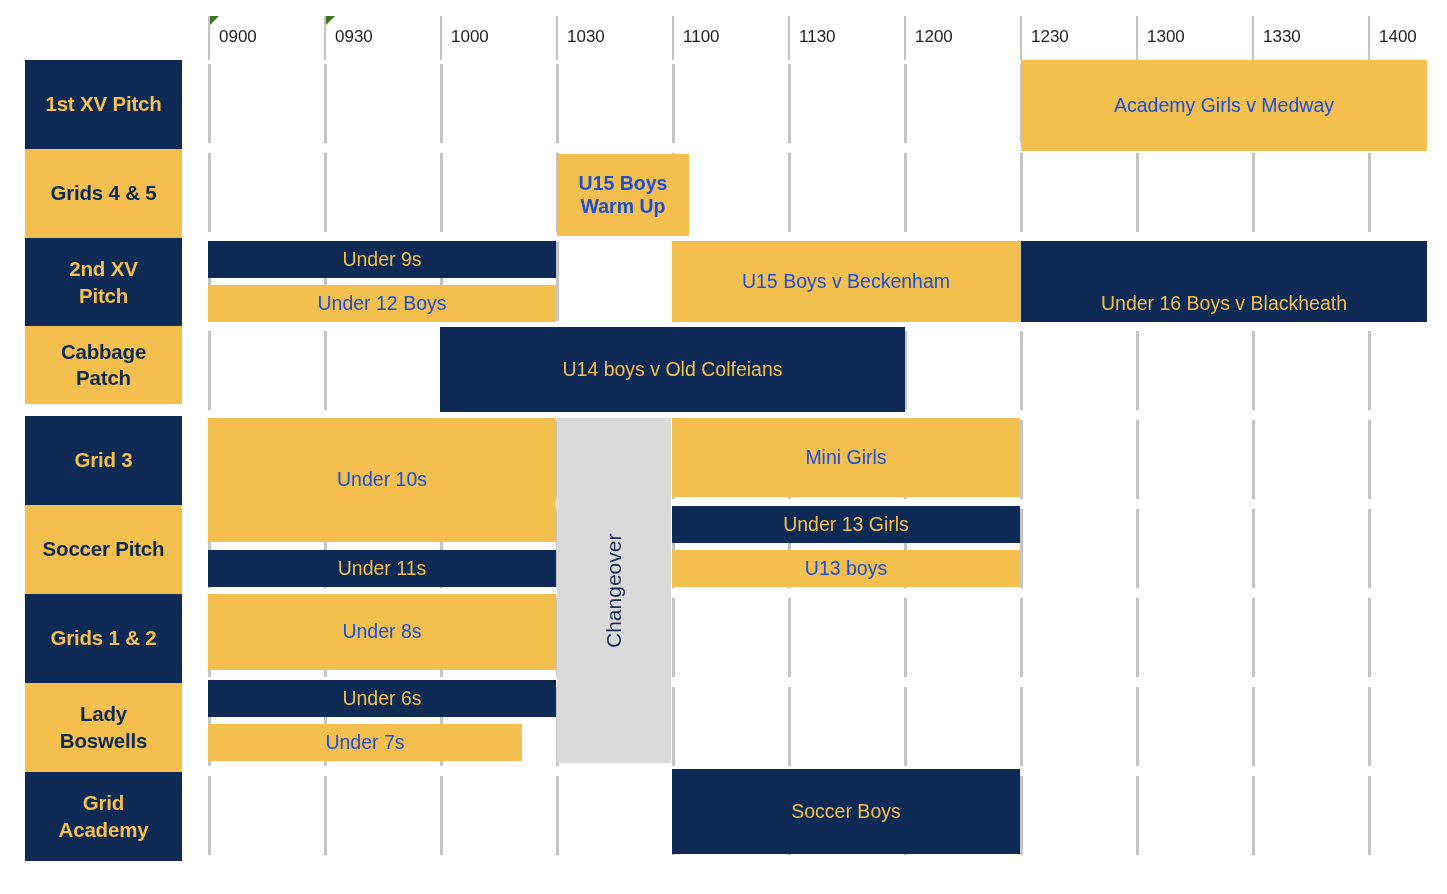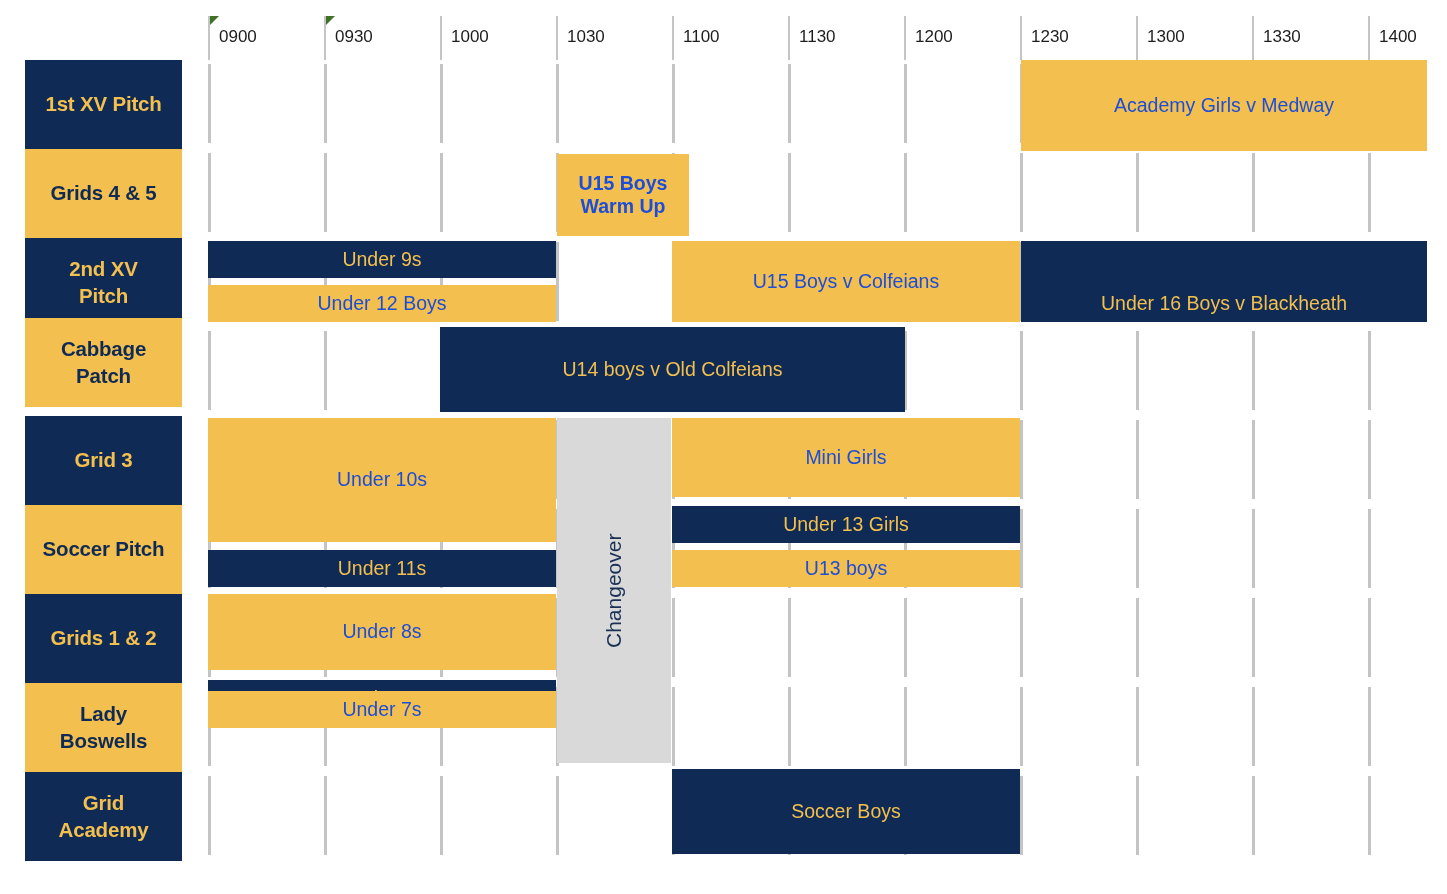--- a/index.html
+++ b/index.html
@@ -219,21 +219,21 @@
       <div class="row-head navy" style="top: 60px; height: 89px;">
         <span style="white-space: pre-line;">1st XV Pitch</span>
       </div>
       <div class="row-head amber" style="top: 149px; height: 89px;">
         <span style="white-space: pre-line;">Grids 4 &amp; 5</span>
       </div>
       <div class="row-head navy" style="top: 238px; height: 89px;">
         <span style="white-space: pre-line;">2nd XV
 Pitch</span>
       </div>
-      <div class="row-head amber" style="top: 318px; height: 89px; align-items: center;">
+      <div class="row-head amber" style="top: 326px; height: 78px; align-items: center;">
         <span style="white-space: pre-line;">Cabbage
 Patch</span>
       </div>
       <div class="row-head navy" style="top: 416px; height: 89px;">
         <span style="white-space: pre-line;">Grid 3</span>
       </div>
       <div class="row-head amber" style="top: 505px; height: 89px;">
         <span style="white-space: pre-line;">Soccer Pitch</span>
       </div>
       <div class="row-head navy" style="top: 594px; height: 89px;">
@@ -248,27 +248,27 @@
 Academy</span>
       </div>
     </div>
 
   <div id="events">
       <div class="event amber" style="left: 1021px; top: 60px; width: 406px; height: 91px;"><span style="white-space: pre-line;">Academy Girls v Medway</span></div>
       <div class="event amber" style="left: 557px; top: 154px; width: 132px; height: 82px; font-weight: bold;"><span style="white-space: pre-line;">U15 Boys
 Warm Up</span></div>
       <div class="event navy" style="left: 208px; top: 241px; width: 348px; height: 37px;"><span style="white-space: pre-line;">Under 9s</span></div>
       <div class="event amber" style="left: 208px; top: 285px; width: 348px; height: 37px;"><span style="white-space: pre-line;">Under 12 Boys</span></div>
-      <div class="event amber" style="left: 672px; top: 241px; width: 348px; height: 81px;"><span style="white-space: pre-line;">U15 Boys v Colfeians</span></div>
+      <div class="event amber" style="left: 672px; top: 241px; width: 348px; height: 81px;"><span style="white-space: pre-line;">U15 Boys v Beckenham</span></div>
       <div class="event navy" style="left: 1021px; top: 241px; width: 406px; height: 81px;"><span style="white-space: pre-line; margin-top: 45px;">Under 16 Boys v Blackheath</span></div>
       <div class="event navy" style="left: 440px; top: 327px; width: 465px; height: 85px;"><span style="white-space: pre-line;">U14 boys v Old Colfeians</span></div>
       <div class="event amber" style="left: 208px; top: 418px; width: 348px; height: 124px;"><span style="white-space: pre-line;">Under 10s</span></div>
       <div class="event grey vertical" style="left: 557px; top: 418px; width: 114px; height: 345px;"><span style="white-space: pre-line;">Changeover</span></div>
       <div class="event amber" style="left: 672px; top: 418px; width: 348px; height: 79px;"><span style="white-space: pre-line;">Mini Girls</span></div>
       <div class="event navy" style="left: 672px; top: 506px; width: 348px; height: 37px;"><span style="white-space: pre-line;">Under 13 Girls</span></div>
       <div class="event navy" style="left: 208px; top: 550px; width: 348px; height: 37px;"><span style="white-space: pre-line;">Under 11s</span></div>
       <div class="event amber" style="left: 672px; top: 550px; width: 348px; height: 37px;"><span style="white-space: pre-line;">U13 boys</span></div>
       <div class="event amber" style="left: 208px; top: 594px; width: 348px; height: 76px;"><span style="white-space: pre-line;">Under 8s</span></div>
       <div class="event navy" style="left: 208px; top: 680px; width: 348px; height: 37px;"><span style="white-space: pre-line;">Under 6s</span></div>
-      <div class="event amber" style="left: 208px; top: 691px; width: 348px; height: 37px;"><span style="white-space: pre-line;">Under 7s</span></div>
+      <div class="event amber" style="left: 208px; top: 724px; width: 314px; height: 37px;"><span style="white-space: pre-line;">Under 7s</span></div>
       <div class="event navy" style="left: 672px; top: 769px; width: 348px; height: 85px;"><span style="white-space: pre-line;">Soccer Boys</span></div>
     </div>
 </div>
 
 </body></html>

